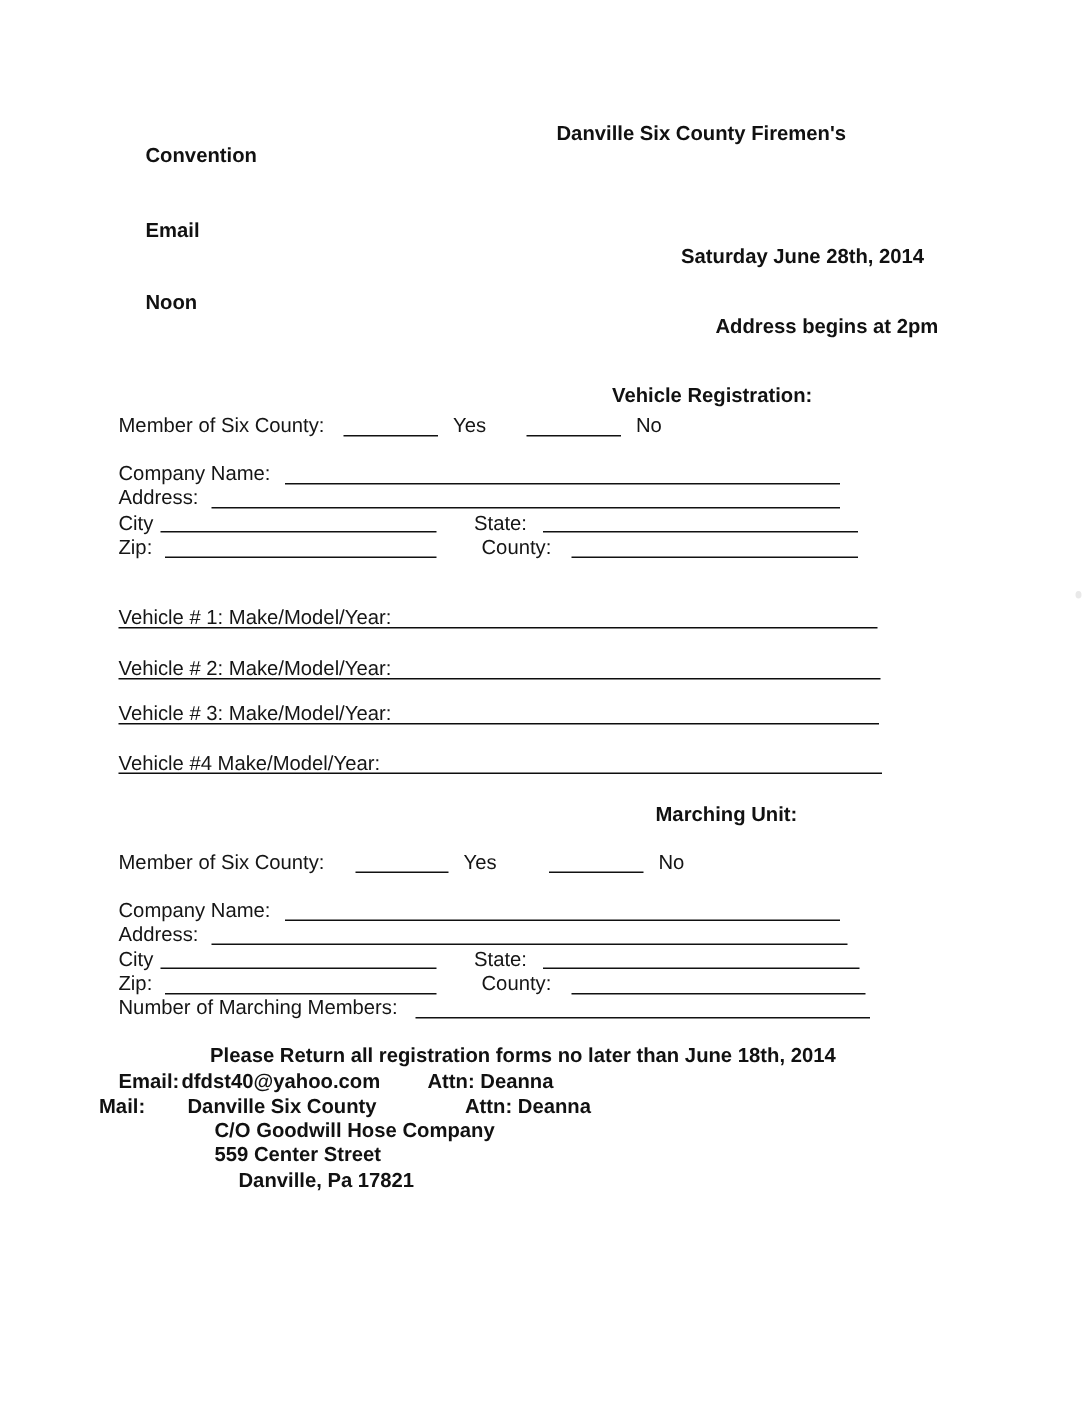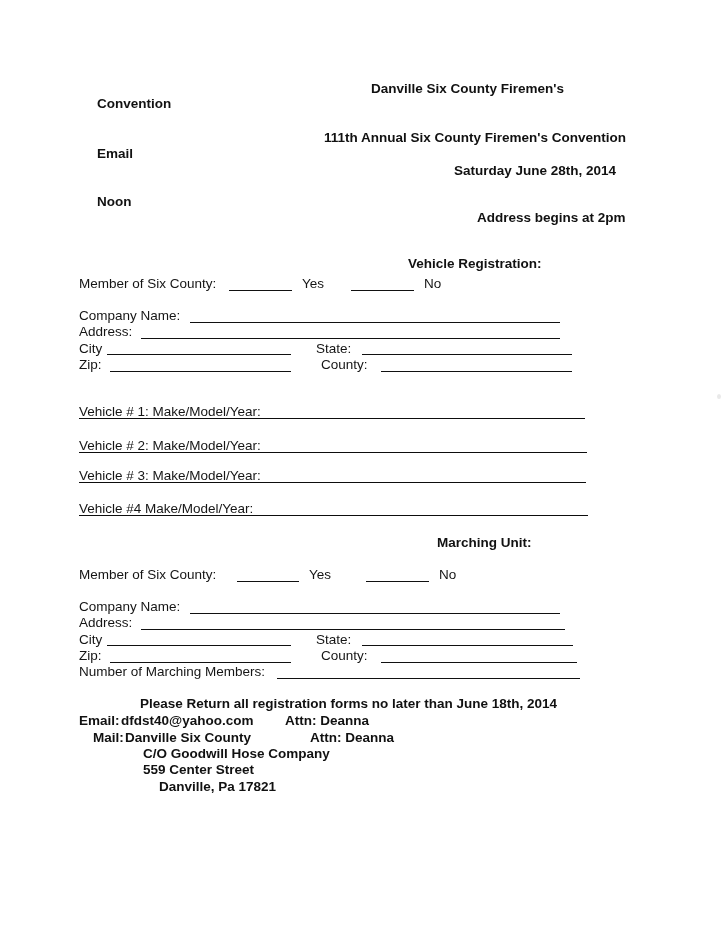--- a/index.html
+++ b/index.html
@@ -57,21 +57,20 @@
 </style>
 </head>
 <body>
 
 <div id="page">
 
   <div class="t hd" style="left:353px; top:82px;">Danville Six County Firemen's</div>
 
   <div class="t hd" style="left:79px; top:97px;">Convention</div>
 
-  <div class="t hd" style="left:306px; top:131px;">111th Annual Six County Firemen's Convention</div>
 
   <div class="t hd" style="left:79px; top:147px;">Email</div>
 
   <div class="t hd" style="left:436px; top:164px;">Saturday June 28th, 2014</div>
 
 
   <div class="t hd" style="left:79px; top:195px;">Noon</div>
 
   <div class="t hd" style="left:459px; top:211px;">Address begins at 2pm</div>
 
@@ -137,21 +136,21 @@
 
   <div class="t fieldt" style="left:79px; top:665px;">Number of Marching Members:</div>
   <div class="rule" style="left:277px; top:678px; width:303px;"></div>
 
   <div class="t foot" style="left:140px; top:697px;">Please Return all registration forms no later than June 18th, 2014</div>
 
   <div class="t foot" style="left:79px; top:714px;">Email:</div>
   <div class="t foot" style="left:121px; top:714px;">dfdst40@yahoo.com</div>
   <div class="t foot" style="left:285px; top:714px;">Attn: Deanna</div>
 
-  <div class="t foot" style="left:93px; top:731px;">Mail:</div>
+  <div class="t foot" style="left:66px; top:731px;">Mail:</div>
   <div class="t foot" style="left:125px; top:731px;">Danville Six County</div>
   <div class="t foot" style="left:310px; top:731px;">Attn: Deanna</div>
 
   <div class="t foot" style="left:143px; top:747px;">C/O Goodwill Hose Company</div>
   <div class="t foot" style="left:143px; top:763px;">559 Center Street</div>
   <div class="t foot" style="left:143px; top:780px;margin-left:16px;">Danville, Pa 17821</div>
 
   <div class="speck" style="left:717px; top:394px; width:4px; height:5px;"></div>
 
 </div>

